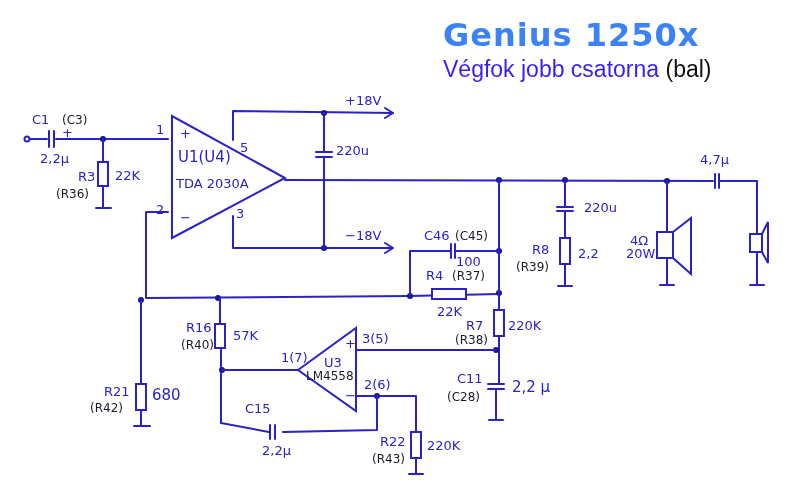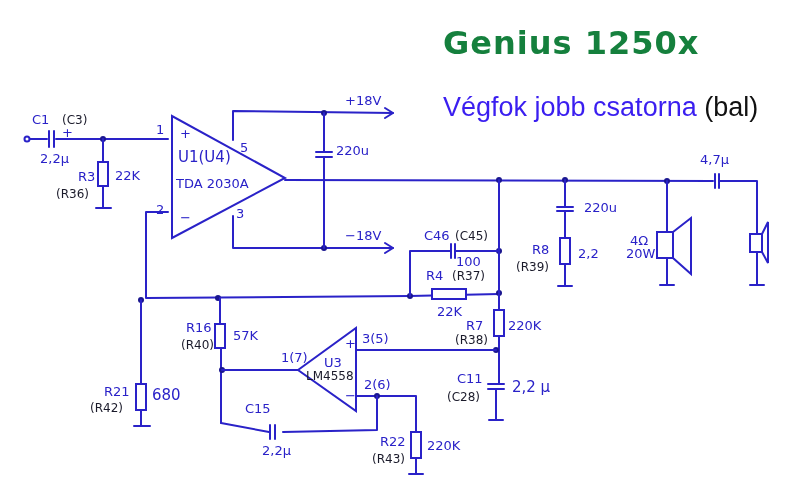--- a/index.html
+++ b/index.html
@@ -4,24 +4,24 @@
   <style>
     html, body { margin: 0; padding: 0; background: #ffffff; }
     body { width: 800px; height: 498px; overflow: hidden; position: relative; }
     #schematic { position: absolute; left: 0; top: 0; width: 800px; height: 498px; }
     .w { stroke: #2a22c8; stroke-width: 2; fill: none; stroke-linecap: round; stroke-linejoin: round; }
     .cmp { stroke: #2a22c8; stroke-width: 2; fill: #ffffff; }
     .dot { fill: #1a168f; }
     .lbl { font-family: "DejaVu Sans", sans-serif; font-size: 13px; fill: #2a22c8; }
     .lbl-alt { font-family: "DejaVu Sans", sans-serif; font-size: 12px; fill: #1a1a2a; }
     .lbl-big { font-family: "DejaVu Sans", sans-serif; font-size: 15px; fill: #2a22c8; }
-    .title-main { position: absolute; left: 443px; top: 24px; font-family: "DejaVu Sans", sans-serif;
-      font-weight: bold; font-size: 32px; color: #15803d; letter-spacing: 1px; }
+    .title-main { position: absolute; left: 443px; top: 16px; font-family: "DejaVu Sans", sans-serif;
+      font-weight: bold; font-size: 32px; color: #3b82f6; letter-spacing: 1px; }
     .title-sub { position: absolute; left: 443px; top: 56px; font-family: "Liberation Sans", sans-serif;
-      font-size: 27px; color: #3a1ef0; white-space: nowrap; margin-top: 36px; }
+      font-size: 23px; color: #3a1ef0; white-space: nowrap; }
     .title-sub .paren { color: #111111; }
   </style>
 </head>
 <body>
 
 <div class="title-main">Genius 1250x</div>
 <div class="title-sub"><span>Végfok jobb csatorna</span> <span class="paren">(bal)</span></div>
 
 <svg id="schematic" viewBox="0 0 800 498" xmlns="http://www.w3.org/2000/svg">
 

